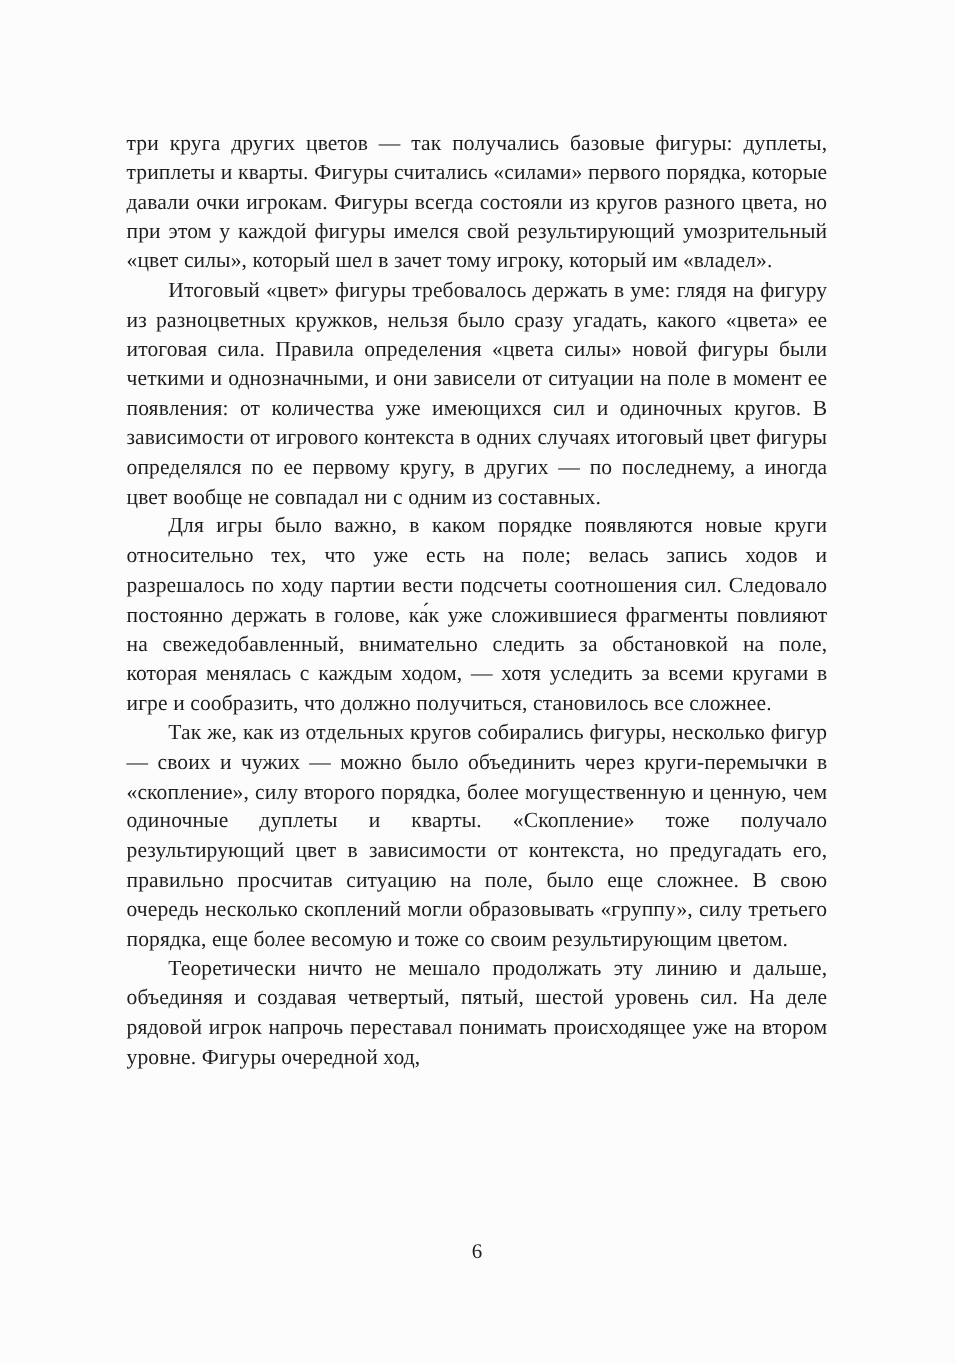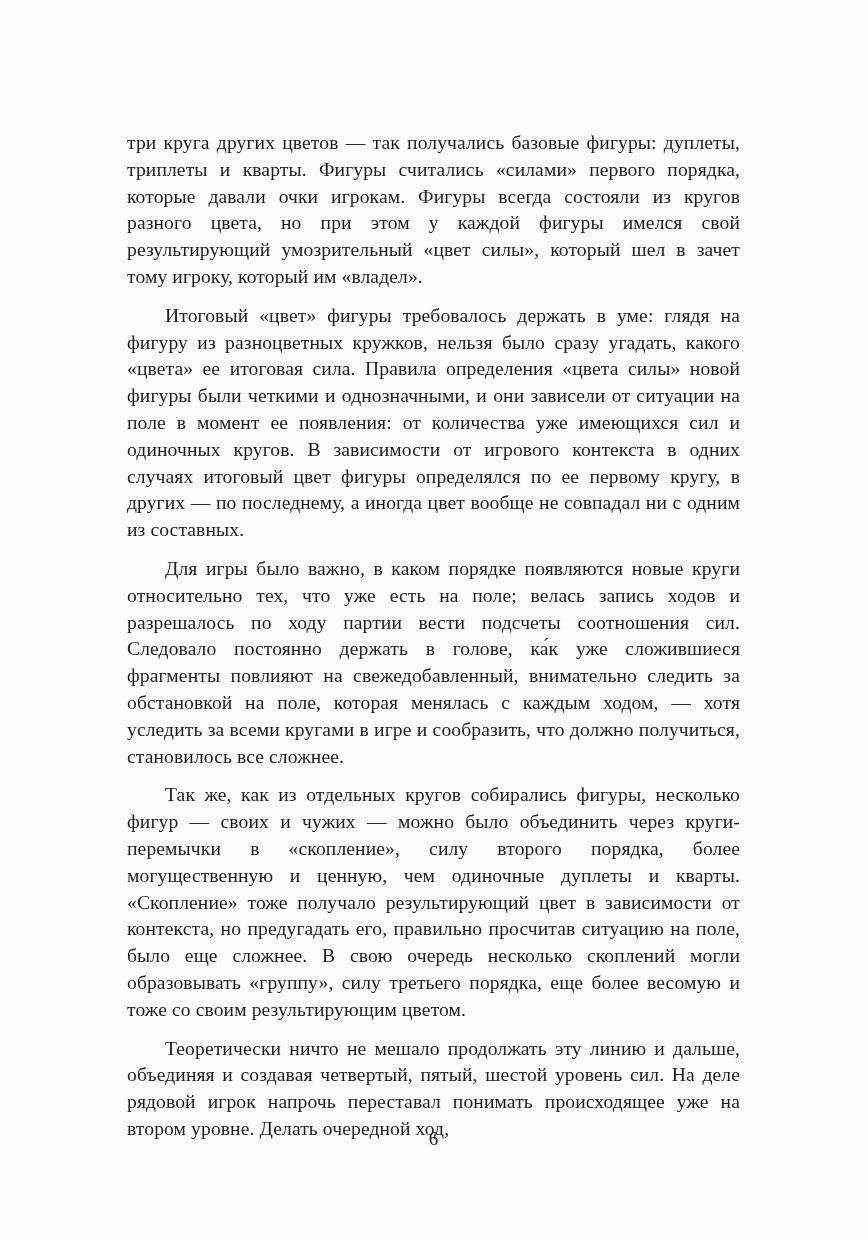--- a/index.html
+++ b/index.html
@@ -23,21 +23,21 @@
     position: absolute;
     left: 115px;
     top: 118px;
     width: 637px;
     font-size: 19.6px;
     line-height: 26.8px;
     text-align: justify;
     letter-spacing: 0.1px;
   }
   .para {
-    margin: 12px;
+    margin: 0;
     padding: 0;
     text-indent: 38px;
   }
   .para.no-indent {
     text-indent: 0;
   }
   .page-number {
     position: absolute;
     left: 115px;
     width: 637px;
@@ -49,16 +49,16 @@
 </style>
 </head>
 <body>
 
 <main class="book-page">
   <div class="text-block">
     <p class="para no-indent">три круга других цветов — так получались базовые фигуры: дуплеты, триплеты и кварты. Фигуры считались «силами» первого порядка, которые давали очки игрокам. Фигуры всегда состояли из кругов разного цвета, но при этом у каждой фигуры имелся свой результирующий умозрительный «цвет силы», который шел в зачет тому игроку, который им «владел».</p>
     <p class="para">Итоговый «цвет» фигуры требовалось держать в уме: глядя на фигуру из разноцветных кружков, нельзя было сразу угадать, какого «цвета» ее итоговая сила. Правила определения «цвета силы» новой фигуры были четкими и однозначными, и они зависели от ситуации на поле в момент ее появления: от количества уже имеющихся сил и одиночных кругов. В зависимости от игрового контекста в одних случаях итоговый цвет фигуры определялся по ее первому кругу, в других — по последнему, а иногда цвет вообще не совпадал ни с одним из составных.</p>
     <p class="para">Для игры было важно, в каком порядке появляются новые круги относительно тех, что уже есть на поле; велась запись ходов и разрешалось по ходу партии вести подсчеты соотношения сил. Следовало постоянно держать в голове, ка́к уже сложившиеся фрагменты повлияют на свежедобавленный, внимательно следить за обстановкой на поле, которая менялась с каждым ходом, — хотя уследить за всеми кругами в игре и сообразить, что должно получиться, становилось все сложнее.</p>
     <p class="para">Так же, как из отдельных кругов собирались фигуры, несколько фигур — своих и чужих — можно было объединить через круги-перемычки в «скопление», силу второго порядка, более могущественную и ценную, чем одиночные дуплеты и кварты. «Скопление» тоже получало результирующий цвет в зависимости от контекста, но предугадать его, правильно просчитав ситуацию на поле, было еще сложнее. В свою очередь несколько скоплений могли образовывать «группу», силу третьего порядка, еще более весомую и тоже со своим результирующим цветом.</p>
-    <p class="para">Теоретически ничто не мешало продолжать эту линию и дальше, объединяя и создавая четвертый, пятый, шестой уровень сил. На деле рядовой игрок напрочь переставал понимать происходящее уже на втором уровне. Делать очередной ход,</p>
+    <p class="para">Теоретически ничто не мешало продолжать эту линию и дальше, объединяя и создавая четвертый, пятый, шестой уровень сил. На деле рядовой игрок напрочь переставал понимать происходящее уже на втором уровне. Фигуры очередной ход,</p>
   </div>
   <div class="page-number">6</div>
 </main>
 
 </body></html>

